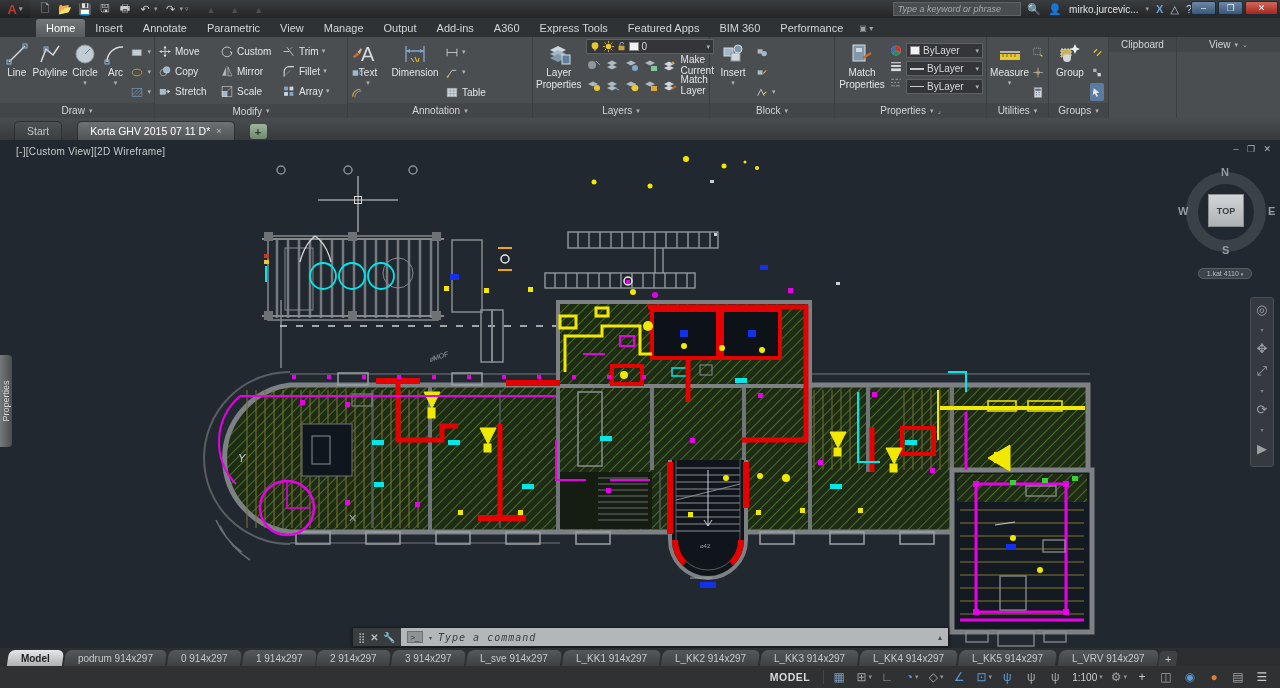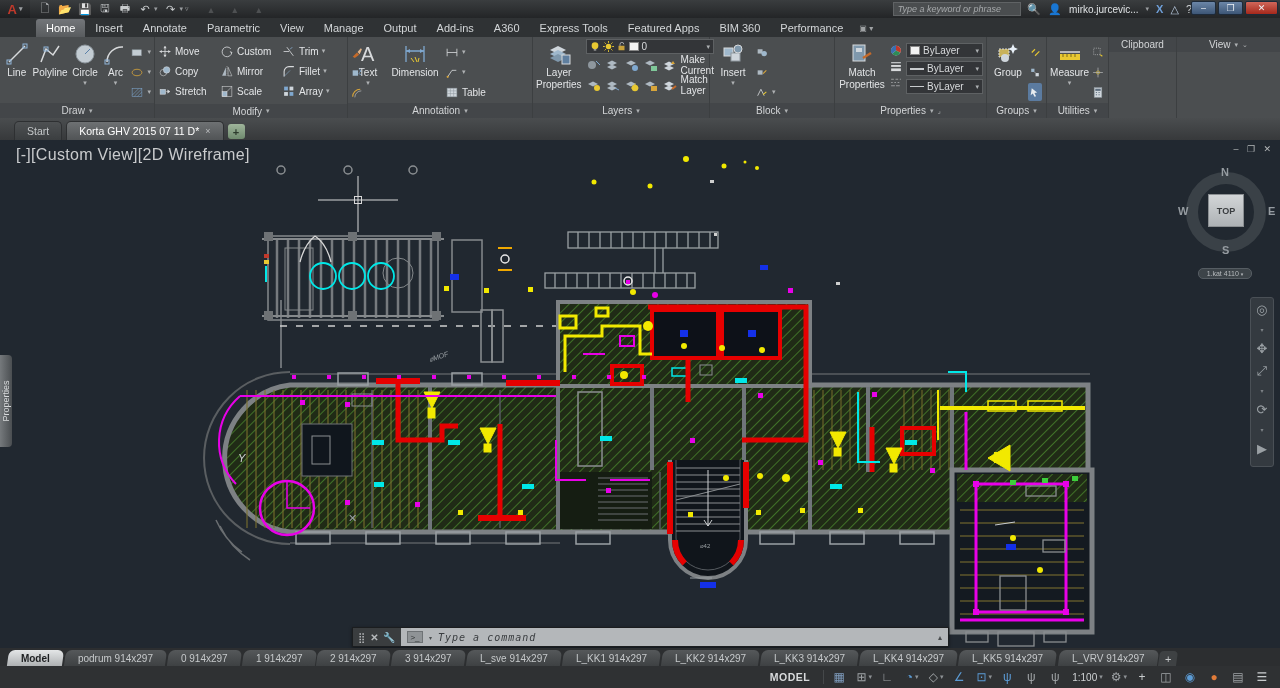--- a/index.html
+++ b/index.html
@@ -39,28 +39,28 @@
   .smbtn svg{width:14px;height:13px}
   .smbtn .dd{font-size:7px;color:#aeb1b3}
   .grid3{display:grid;grid-template-columns:62px 62px 66px;grid-auto-rows:20px;align-content:start;padding-top:3px}
   .combo{height:15px;background:#333538;border:1px solid #5e6163;display:flex;align-items:center;gap:3px;color:#d8dadc;font-size:10px;padding:0 3px}
   .combo .dd{margin-left:auto;font-size:7px;color:#aeb1b3}
   .swatch{width:10px;height:9px;background:#f2f2f2;border:1px solid #888}
   .lrow{display:flex;gap:4px;align-items:center;height:18px;color:#e3e5e7;font-size:10px}
   .licon{width:15px;height:13px;display:inline-flex}
   .licon svg{width:15px;height:13px}
   
-  .ftabs{position:absolute;left:0;top:118px;width:100%;height:22px;background:linear-gradient(#4a4d4f,#37393b);display:flex;align-items:flex-end;padding-left:14px;gap:4px}
+  .ftabs{position:absolute;left:0;top:118px;width:100%;height:22px;background:linear-gradient(#4a4d4f,#37393b);display:flex;align-items:flex-end;padding-left:14px;gap:15px}
   .ftab{height:19px;padding:0 12px;display:flex;align-items:center;gap:6px;font-size:10.5px;color:#c4c7c9;background:linear-gradient(#4e5153,#3b3e40);border-radius:5px 5px 0 0;border:1px solid #2e3032;border-bottom:none}
   .ftab.active{background:linear-gradient(#6e7173,#515456);color:#fff}
   .ftab .fx{color:#b9bcbe;font-size:9px}
   .fplus{width:17px;height:15px;margin-bottom:1px;background:linear-gradient(#9fb59b,#6f8a6e);border-radius:3px;color:#2c3a2c;font-size:11px;display:flex;align-items:center;justify-content:center;font-weight:bold}
   
   .canvas{position:absolute;left:0;top:140px;width:1280px;height:508px;background:#212830;overflow:hidden}
-  .vplabel{position:absolute;left:16px;top:6px;color:#c9cbcd;font-size:16px;letter-spacing:.3px}
+  .vplabel{position:absolute;left:16px;top:6px;color:#c9cbcd;font-size:10px;letter-spacing:.3px}
   .vpwin{position:absolute;right:6px;top:4px;color:#b4b7b9;font-size:9px;letter-spacing:3px}
   .proptab{position:absolute;left:0;top:215px;width:12px;height:92px;background:linear-gradient(90deg,#75797c,#4a4e51);border-radius:0 4px 4px 0;display:flex;align-items:center;justify-content:center}
   .proptab span{transform:rotate(-90deg);font-size:9px;color:#d9dbdd;white-space:nowrap}
   .viewcube{position:absolute;left:1186px;top:32px;width:80px;height:80px}
   .vcring{position:absolute;left:0;top:0;width:80px;height:80px;border-radius:50%;border:12px solid #3a4147}
   .vcface{position:absolute;left:22px;top:22px;width:36px;height:33px;background:linear-gradient(#d2d5d7,#aeb2b5);border:1px solid #8b8f92;display:flex;align-items:center;justify-content:center;font-size:9px;font-weight:bold;color:#3a3d40}
   .vcl{position:absolute;color:#969ca1;font-weight:bold;font-size:11px}
   .lvlpill{position:absolute;left:1198px;top:128px;width:54px;height:11px;background:#3d4449;border:1px solid #565d63;border-radius:5px;color:#b6babd;font-size:7px;display:flex;align-items:center;justify-content:center;gap:2px}
   .navbar{position:absolute;left:1250px;top:157px;width:24px;height:170px;background:#343a40;border:1px solid #4a5056;border-radius:3px;display:flex;flex-direction:column;align-items:center;padding-top:6px;gap:10px;color:#9aa0a4}
   .navbar .ni{font-size:13px;line-height:12px}
@@ -545,20 +545,59 @@
             </div>
         </div>
       </div>
       <div class="plabel">
           <span>Properties</span>
           <span class="dd">▾</span>
           <span class="dd">⌟</span>
         </div>
     </div>
 
+    <div class="panel" style="width:62px">
+      <div class="pbody">
+        <div class="bigbtn" style="width:40px">
+          <svg viewBox="0 0 24 24">
+              <path d="M2,10 H22" stroke="#d8dadc" stroke-width="1.5"></path>
+              <rect x="2" y="12" width="20" height="6" fill="#e8c832"></rect>
+              <path d="M5,12 v3 M9,12 v3 M13,12 v3 M17,12 v3" stroke="#7a6a1a"></path>
+            </svg>
+          <span>Measure</span>
+            <span class="dd">▾</span>
+        </div>
+        <div class="smallcol">
+          <div class="smbtn">
+              <svg viewBox="0 0 24 24">
+                <rect x="4" y="4" width="12" height="12" fill="none" stroke="#d8dadc" stroke-dasharray="2,2"></rect>
+                <path d="M16,16 l4,3" stroke="#e8c832" stroke-width="2"></path>
+              </svg>
+            </div>
+          <div class="smbtn">
+              <svg viewBox="0 0 24 24">
+                <path d="M12,3 V21 M3,12 H21" stroke="#d8dadc"></path>
+                <circle cx="12" cy="12" r="3" fill="none" stroke="#e8c832"></circle>
+              </svg>
+            </div>
+          <div class="smbtn">
+              <svg viewBox="0 0 24 24">
+                <rect x="5" y="3" width="14" height="18" fill="#cfd6dc" stroke="#8e979e"></rect>
+                <rect x="7" y="5" width="10" height="4" fill="#5f6f7f"></rect>
+                <path d="M8,12 h2 M13,12 h2 M8,16 h2 M13,16 h2" stroke="#5f6f7f" stroke-width="2"></path>
+              </svg>
+            </div>
+        </div>
+      </div>
+      <div class="plabel">
+          <span>Utilities</span>
+          <span class="dd">▾</span>
+        </div>
+    </div>
+
     <div class="panel" style="width:60px">
       <div class="pbody">
         <div class="bigbtn" style="width:36px">
           <svg viewBox="0 0 24 24">
               <rect x="3" y="7" width="10" height="8" fill="#c8b25a" stroke="#d8dadc" stroke-dasharray="2,1"></rect>
               <circle cx="9" cy="16" r="4" fill="#cfd6dc"></circle>
               <path d="M17,2 l1.5,3.5 L22,7 l-3.5,1.5 L17,12 l-1.5,-3.5 L12,7 l3.5,-1.5 z" fill="#e8f0f8"></path>
             </svg>
           <span>Group</span>
         </div>
@@ -577,59 +616,20 @@
             </div>
           <div class="smbtn" style="background:#5b7ba0;border-radius:2px">
               <svg viewBox="0 0 24 24">
                 <path d="M6,4 l10,8 -5,1 3,6 -3,1 -3,-6 -4,3 z" fill="#e8ecef"></path>
               </svg>
             </div>
         </div>
       </div>
       <div class="plabel">
           <span>Groups</span>
-          <span class="dd">▾</span>
-        </div>
-    </div>
-
-    <div class="panel" style="width:62px">
-      <div class="pbody">
-        <div class="bigbtn" style="width:40px">
-          <svg viewBox="0 0 24 24">
-              <path d="M2,10 H22" stroke="#d8dadc" stroke-width="1.5"></path>
-              <rect x="2" y="12" width="20" height="6" fill="#e8c832"></rect>
-              <path d="M5,12 v3 M9,12 v3 M13,12 v3 M17,12 v3" stroke="#7a6a1a"></path>
-            </svg>
-          <span>Measure</span>
-            <span class="dd">▾</span>
-        </div>
-        <div class="smallcol">
-          <div class="smbtn">
-              <svg viewBox="0 0 24 24">
-                <rect x="4" y="4" width="12" height="12" fill="none" stroke="#d8dadc" stroke-dasharray="2,2"></rect>
-                <path d="M16,16 l4,3" stroke="#e8c832" stroke-width="2"></path>
-              </svg>
-            </div>
-          <div class="smbtn">
-              <svg viewBox="0 0 24 24">
-                <path d="M12,3 V21 M3,12 H21" stroke="#d8dadc"></path>
-                <circle cx="12" cy="12" r="3" fill="none" stroke="#e8c832"></circle>
-              </svg>
-            </div>
-          <div class="smbtn">
-              <svg viewBox="0 0 24 24">
-                <rect x="5" y="3" width="14" height="18" fill="#cfd6dc" stroke="#8e979e"></rect>
-                <rect x="7" y="5" width="10" height="4" fill="#5f6f7f"></rect>
-                <path d="M8,12 h2 M13,12 h2 M8,16 h2 M13,16 h2" stroke="#5f6f7f" stroke-width="2"></path>
-              </svg>
-            </div>
-        </div>
-      </div>
-      <div class="plabel">
-          <span>Utilities</span>
           <span class="dd">▾</span>
         </div>
     </div>
 
     <div class="panel" style="width:68px">
       <div class="plabel">
           <span>Clipboard</span>
         </div>
     </div>
 

